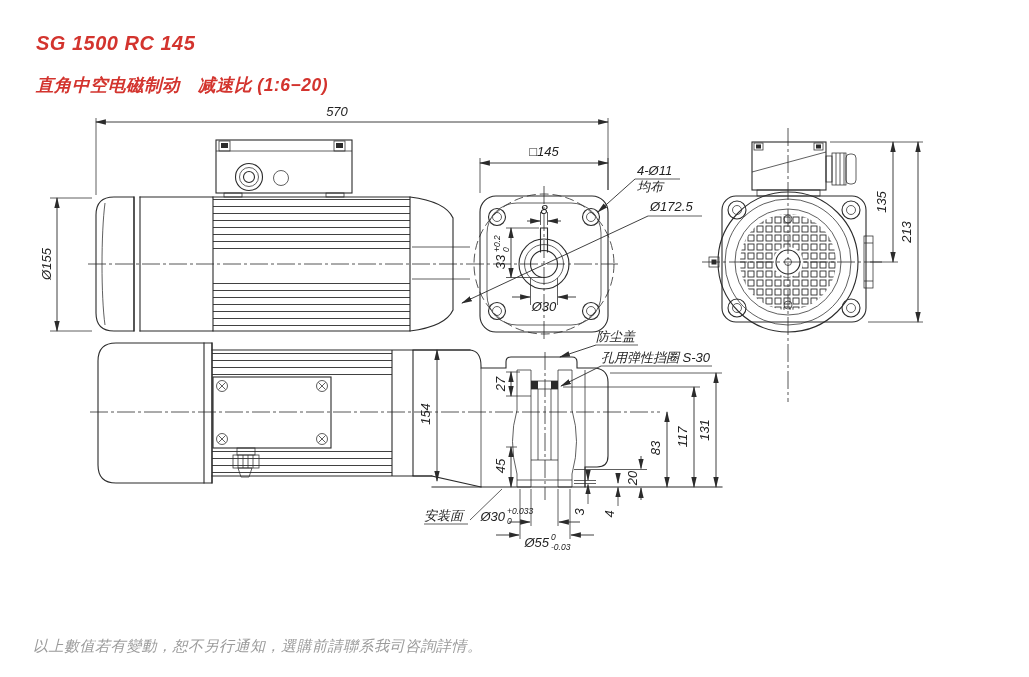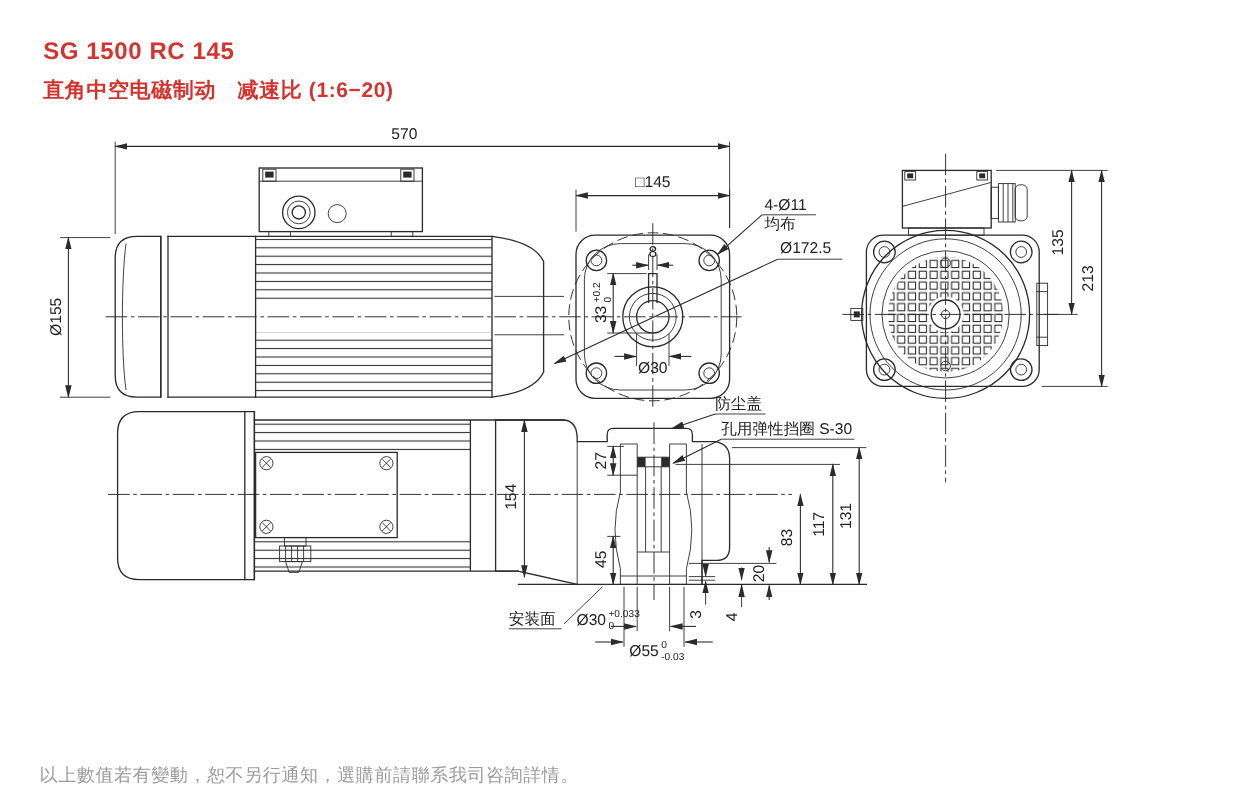--- a/index.html
+++ b/index.html
@@ -1,22 +1,23 @@
 <!DOCTYPE html>
 <html><head>
 <meta charset="utf-8">
 <style>
   html,body{margin:0;padding:0;background:#ffffff;}
   .page{
     position:relative;width:1029px;height:677px;background:#ffffff;overflow:hidden;
     font-family:"Liberation Sans","DejaVu Sans",sans-serif;
+    font-style:italic;
   }
   .title-block{position:absolute;left:36px;top:32px;line-height:1.15;}
   .title-model{font-size:20px;font-weight:bold;letter-spacing:0.5px;}
-  .title-spec{font-size:17.5px;font-weight:bold;margin-top:10px;letter-spacing:0.5px;}
+  .title-spec{font-size:17.5px;font-weight:bold;margin-top:20px;letter-spacing:0.5px;}
   .footer-note{position:absolute;left:33px;top:637px;font-size:15px;color:#9b9b9b;letter-spacing:0.5px;}
   svg{position:absolute;left:0;top:0;}
   svg text{font-family:"Liberation Sans","DejaVu Sans",sans-serif;fill:#222;}
   .dimtxt{font-size:13px;}
   .toltxt{font-size:8.5px;}
   .cjktxt{font-size:13px;}
   .ln{stroke:#2b2b2b;stroke-width:1.1;fill:none;stroke-linecap:square;}
   .thin{stroke:#2b2b2b;stroke-width:0.75;fill:none;}
   .dim{stroke:#2b2b2b;stroke-width:0.9;fill:none;}
   .cl{stroke:#2b2b2b;stroke-width:0.8;fill:none;stroke-dasharray:18 3 3 3;}

